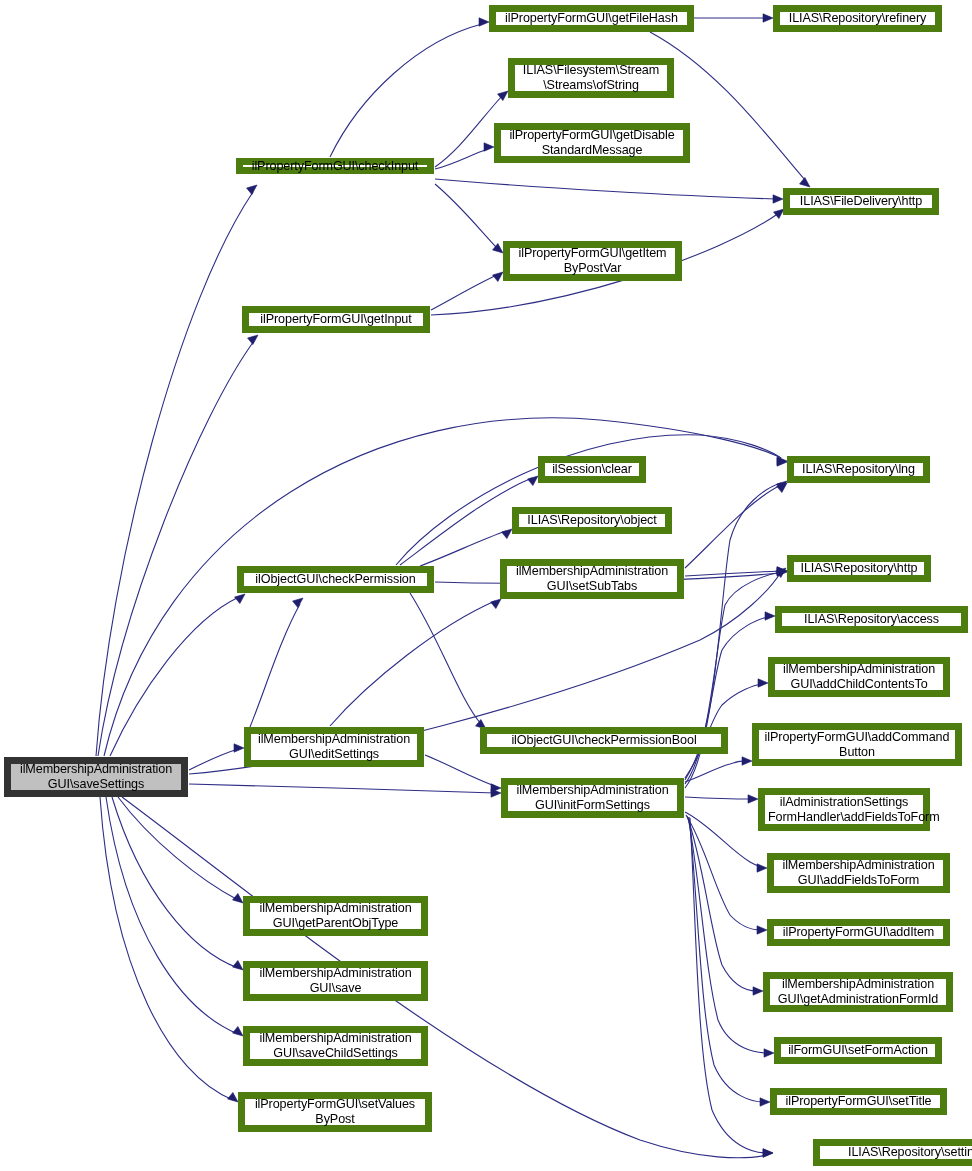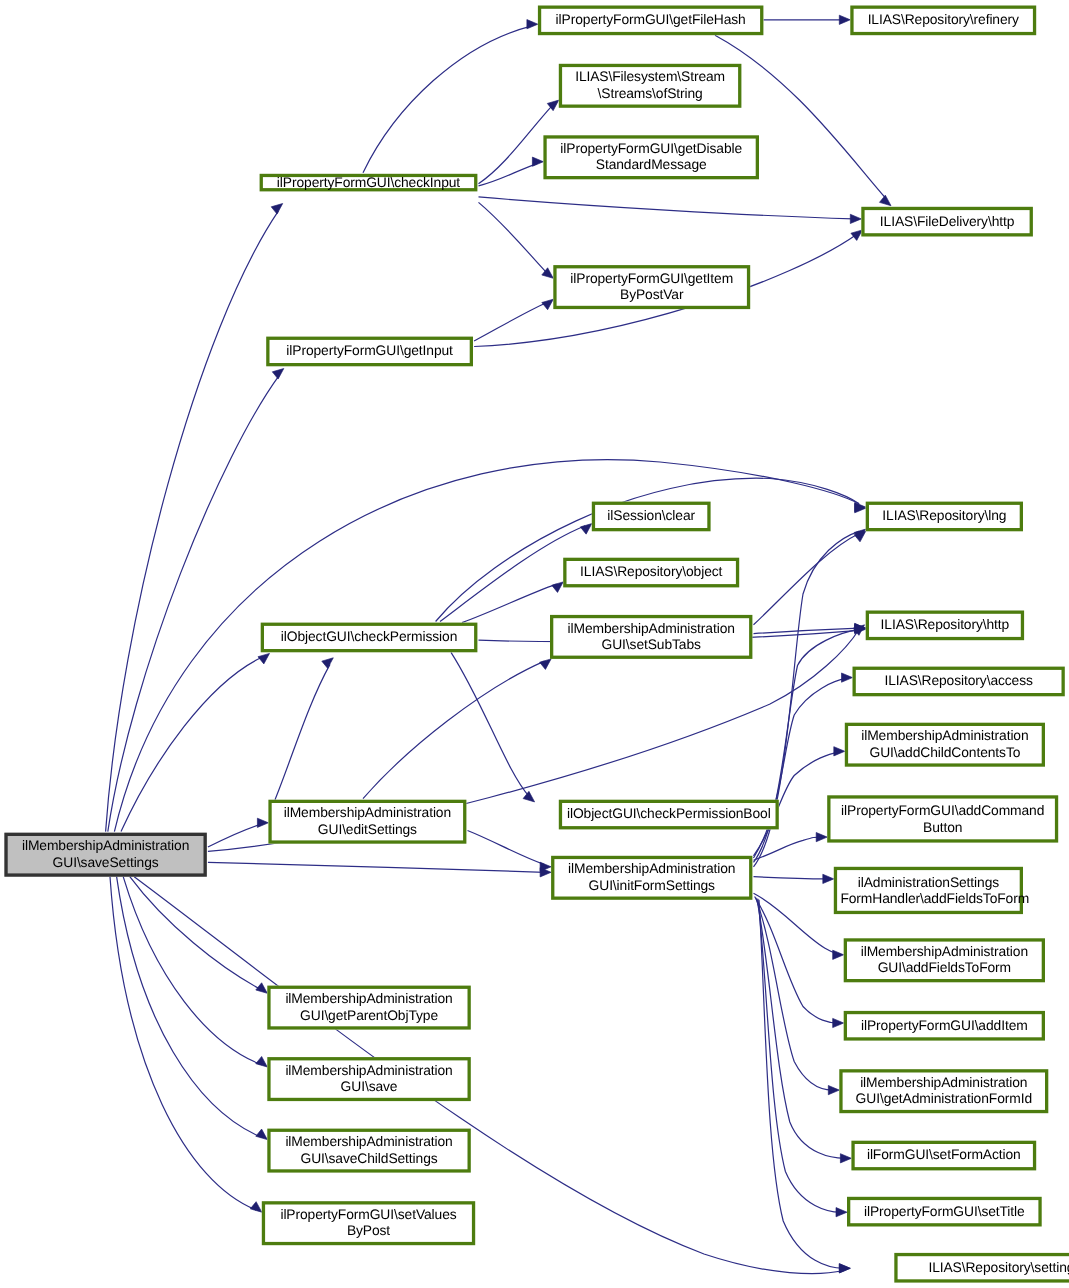--- a/index.html
+++ b/index.html
@@ -30,21 +30,21 @@
     stroke-width: 1.1px;
   }
   .edge-head {
     fill: #1f1f6e;
     stroke: #1f1f6e;
     stroke-width: 0.6px;
   }
   .node {
     position: absolute;
     box-sizing: border-box;
-    border: 3px solid #4d7c0f;
+    border: 7px solid #4d7c0f;
     background: #ffffff;
     display: flex;
     align-items: center;
     justify-content: center;
     text-align: center;
     color: #000000;
     font-size: 12.6px;
     line-height: 15px;
     letter-spacing: -0.1px;
     white-space: pre-line;
@@ -170,21 +170,21 @@
       <div class="node" style="left: 512px; top: 507px; width: 160px; height: 27px;"><span class="node-label">ILIAS\Repository\object</span></div>
       <div class="node" style="left: 787px; top: 555px; width: 144px; height: 27px;"><span class="node-label">ILIAS\Repository\http</span></div>
       <div class="node" style="left: 500px; top: 559px; width: 184px; height: 40px;"><span class="node-label">ilMembershipAdministration
 GUI\setSubTabs</span></div>
       <div class="node" style="left: 237px; top: 566px; width: 197px; height: 27px;"><span class="node-label">ilObjectGUI\checkPermission</span></div>
       <div class="node" style="left: 775px; top: 606px; width: 193px; height: 27px;"><span class="node-label">ILIAS\Repository\access</span></div>
       <div class="node" style="left: 768px; top: 657px; width: 182px; height: 40px;"><span class="node-label">ilMembershipAdministration
 GUI\addChildContentsTo</span></div>
       <div class="node" style="left: 752px; top: 723px; width: 210px; height: 43px;"><span class="node-label">ilPropertyFormGUI\addCommand
 Button</span></div>
-      <div class="node" style="left: 508px; top: 727px; width: 200px; height: 27px;"><span class="node-label">ilObjectGUI\checkPermissionBool</span></div>
+      <div class="node" style="left: 480px; top: 727px; width: 248px; height: 27px;"><span class="node-label">ilObjectGUI\checkPermissionBool</span></div>
       <div class="node" style="left: 244px; top: 727px; width: 180px; height: 40px;"><span class="node-label">ilMembershipAdministration
 GUI\editSettings</span></div>
       <div class="node root" style="left: 4px; top: 757px; width: 184px; height: 40px;"><span class="node-label">ilMembershipAdministration
 GUI\saveSettings</span></div>
       <div class="node" style="left: 501px; top: 778px; width: 183px; height: 40px;"><span class="node-label">ilMembershipAdministration
 GUI\initFormSettings</span></div>
       <div class="node" style="left: 758px; top: 788px; width: 172px; height: 43px;"><span class="node-label">ilAdministrationSettings
 FormHandler\addFieldsToForm</span></div>
       <div class="node" style="left: 767px; top: 853px; width: 183px; height: 40px;"><span class="node-label">ilMembershipAdministration
 GUI\addFieldsToForm</span></div>

